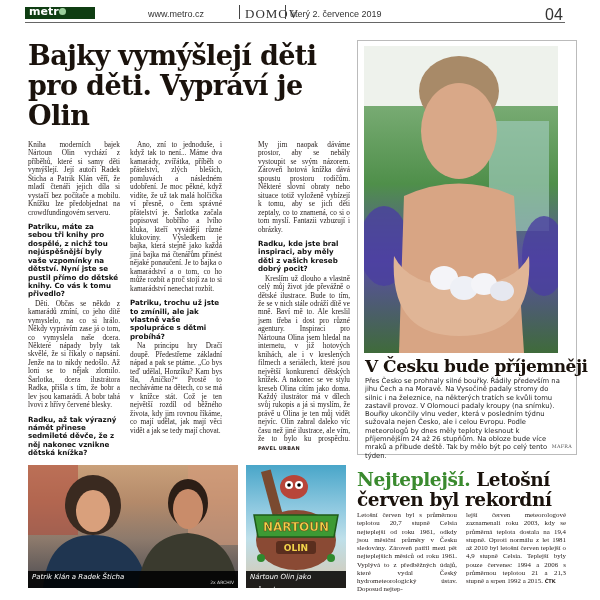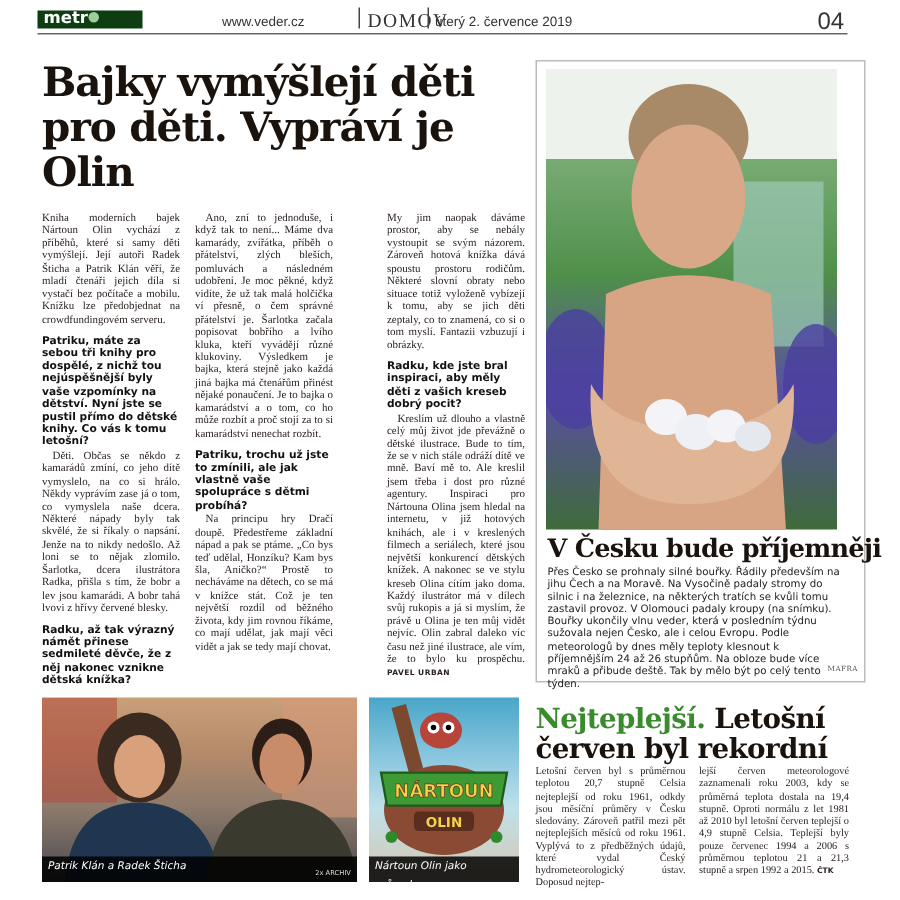--- a/index.html
+++ b/index.html
@@ -50,33 +50,33 @@
   #rcol1{left:357px;}
   #rcol2{left:466px;}
   .src{font-family:"DejaVu Sans",sans-serif;font-weight:bold;font-size:5px;}
 </style>
 </head>
 <body>
 
 <div class="abs" id="masthead">
   <span class="abs" id="logo-text"><span>metr</span><span id="logo-dot"></span></span>
 </div>
-<div class="abs" id="site-url">www.veder.cz</div>
+<div class="abs" id="site-url">www.metro.cz</div>
 <div class="abs pipe" style="left:239px"></div>
 <div class="abs" id="section">DOMOV</div>
 <div class="abs pipe" style="left:285px"></div>
 <div class="abs" id="date">úterý 2. července 2019</div>
 <div class="abs" id="page-no">04</div>
 <div class="abs" id="header-rule"></div>
 
 <h1 class="abs" id="headline">Bajky vymýšlejí děti pro děti. Vypráví je Olin</h1>
 
 <div class="abs col" id="col1">
   <p class="first">Kniha moderních bajek Nártoun Olin vychází z příběhů, které si samy děti vymýšlejí. Její autoři Radek Šticha a Patrik Klán věří, že mladí čtenáři jejich díla si vystačí bez počítače a mobilu. Knížku lze předobjednat na crowdfundingovém serveru.</p>
-  <p class="q">Patriku, máte za sebou tři knihy pro dospělé, z nichž tou nejúspěšnější byly vaše vzpomínky na dětství. Nyní jste se pustil přímo do dětské knihy. Co vás k tomu letošní?</p>
+  <p class="q">Patriku, máte za sebou tři knihy pro dospělé, z nichž tou nejúspěšnější byly vaše vzpomínky na dětství. Nyní jste se pustil přímo do dětské knihy. Co vás k tomu přivedlo?</p>
   <p>Děti. Občas se někdo z kamarádů zmíní, co jeho dítě vymyslelo, na co si hrálo. Někdy vyprávím zase já o tom, co vymyslela naše dcera. Některé nápady byly tak skvělé, že si říkaly o napsání. Jenže na to nikdy nedošlo. Až loni se to nějak zlomilo. Šarlotka, dcera ilustrátora Radka, přišla s tím, že bobr a lev jsou kamarádi. A bobr tahá lvovi z hřívy červené blesky.</p>
   <p class="q">Radku, až tak výrazný námět přinese sedmileté děvče, že z něj nakonec vznikne dětská knížka?</p>
 </div>
 
 <div class="abs col" id="col2">
   <p>Ano, zní to jednoduše, i když tak to není... Máme dva kamarády, zvířátka, příběh o přátelství, zlých bleších, pomluvách a následném udobření. Je moc pěkné, když vidíte, že už tak malá holčička ví přesně, o čem správné přátelství je. Šarlotka začala popisovat bobřího a lvího kluka, kteří vyvádějí různé klukoviny. Výsledkem je bajka, která stejně jako každá jiná bajka má čtenářům přinést nějaké ponaučení. Je to bajka o kamarádství a o tom, co ho může rozbít a proč stojí za to si kamarádství nenechat rozbít.</p>
   <p class="q">Patriku, trochu už jste to zmínili, ale jak vlastně vaše spolupráce s dětmi probíhá?</p>
   <p>Na principu hry Dračí doupě. Předestřeme základní nápad a pak se ptáme. „Co bys teď udělal, Honzíku? Kam bys šla, Aničko?“ Prostě to necháváme na dětech, co se má v knížce stát. Což je ten největší rozdíl od běžného života, kdy jim rovnou říkáme, co mají udělat, jak mají věci vidět a jak se tedy mají chovat.</p>
 </div>
 

